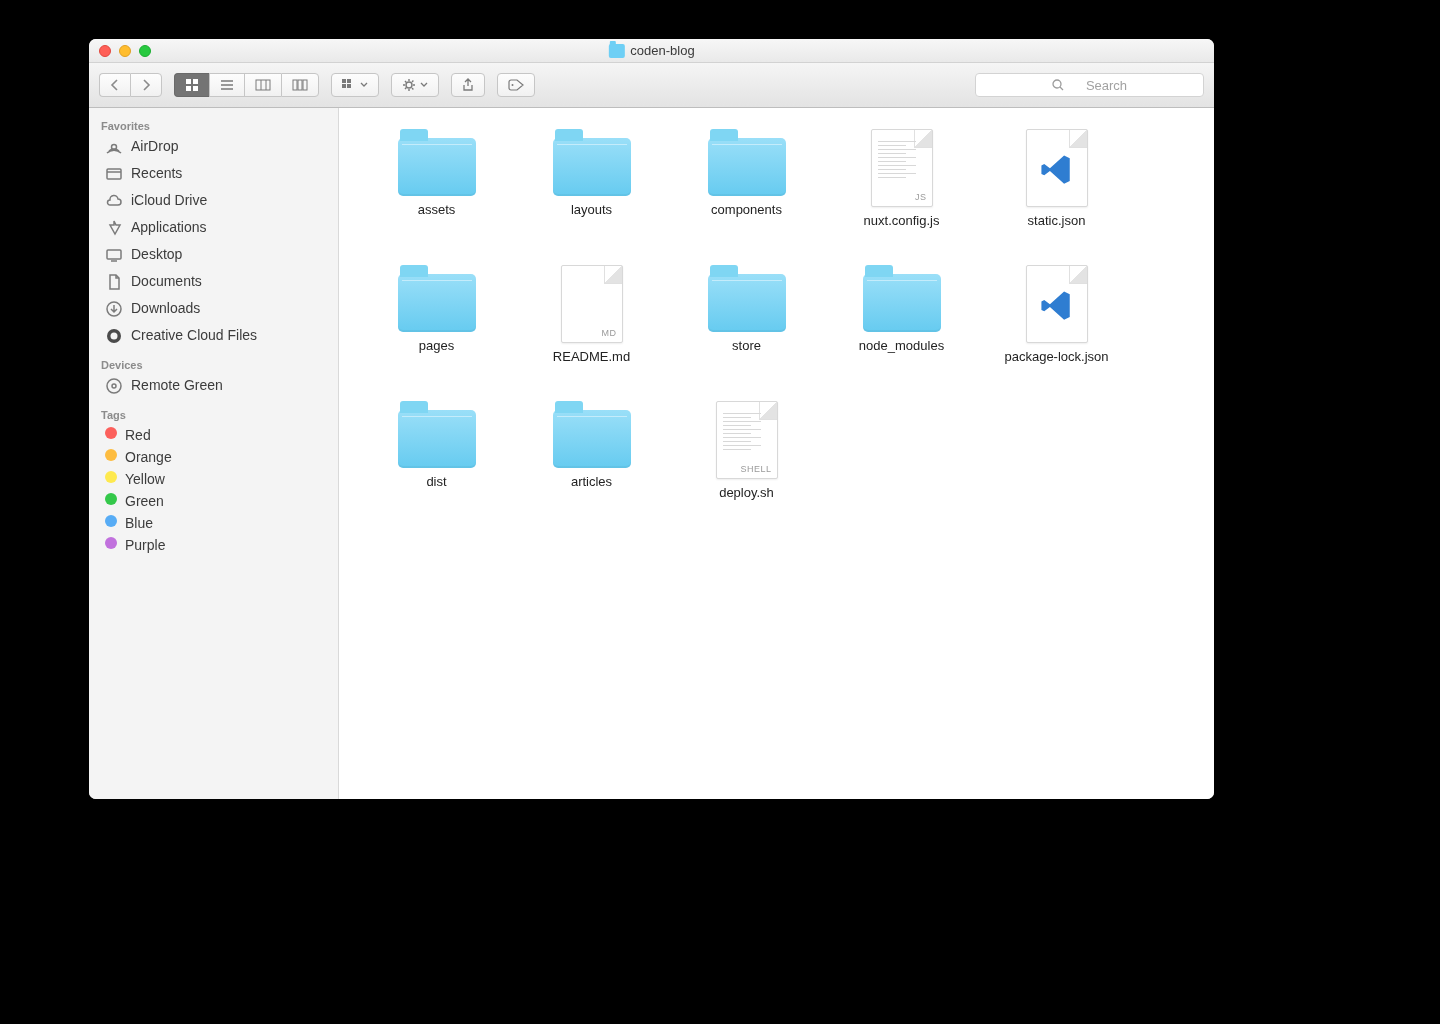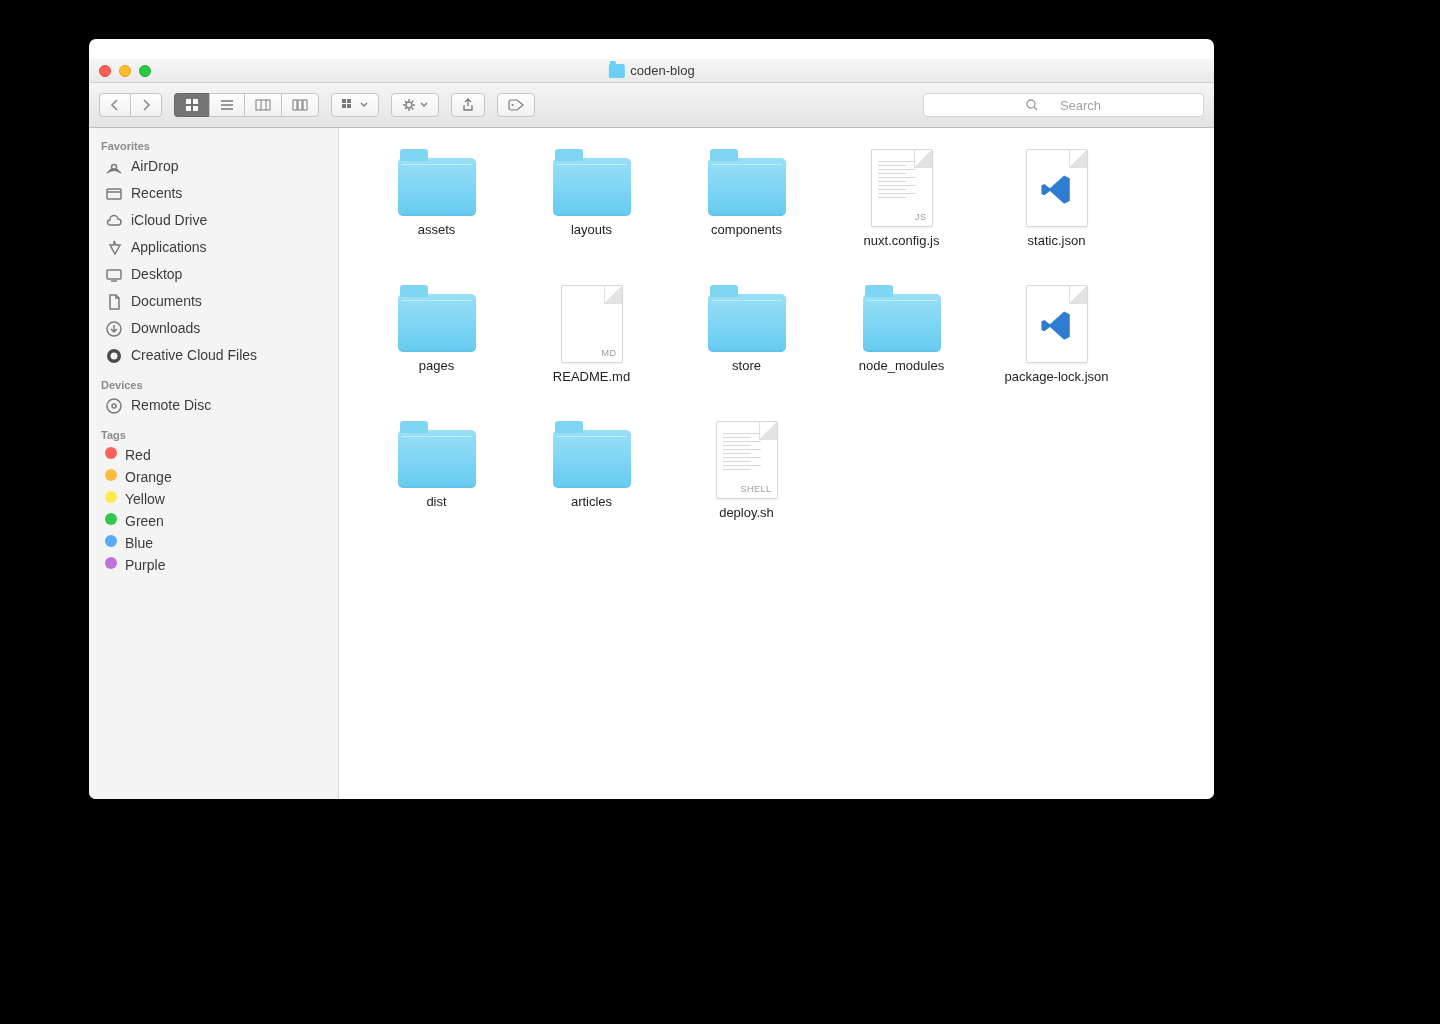--- a/index.html
+++ b/index.html
@@ -25,21 +25,20 @@
     display: flex;
     flex-direction: column;
   }
   .titlebar {
     height: 24px;
     background: linear-gradient(#f7f7f7,#e9e9e9);
     border-bottom: 1px solid #d2d2d2;
     display: flex;
     align-items: center;
     position: relative;
-    margin-top: 20px;
   }
   .traffic { position: absolute; left: 10px; top: 6px; display:flex; gap:8px; }
   .dot { width:12px; height:12px; border-radius:50%; }
   .dot.red{background:#ff5f57;border:.5px solid #e1483f;}
   .dot.yellow{background:#ffbd2e;border:.5px solid #e0a024;}
   .dot.green{background:#28c940;border:.5px solid #1cae32;}
   .title-center{
     position:absolute; left:50%; transform:translateX(-50%);
     display:flex; align-items:center; gap:6px; font-size:13px; color:#3a3a3a;
   }
@@ -67,21 +66,21 @@
   }
   .nav-group .tbtn:first-child{border-radius:4px 0 0 4px;border-right:none;}
   .nav-group .tbtn:last-child{border-radius:0 4px 4px 0;}
   .seg{display:flex;}
   .seg .tbtn{border-radius:0;border-right:none;}
   .seg .tbtn:first-child{border-radius:4px 0 0 4px;}
   .seg .tbtn:last-child{border-radius:0 4px 4px 0;border-right:1px solid #c6c6c6;}
   .seg .tbtn.active{background:#747474;color:#fff;border-color:#6a6a6a;}
   .spacer{flex:1;}
   .search{
-    width:281px;height:24px;
+    width:229px;height:24px;
     background:#fff;border:1px solid #d3d3d3;border-radius:4px;
     display:flex;align-items:center;justify-content:center;
     color:#a2a2a2;font-size:13px;gap:22px;
   }
   .body{display:flex;flex:1;min-height:0;}
   .sidebar{
     width:250px;
     background:#f4f4f4;
     border-right:1px solid #d9d9d9;
     padding:4px 0;
@@ -312,21 +311,21 @@
               <circle cx="9" cy="9" r="3.5" fill="#f4f4f4"></circle>
             </svg></span>
           <span>Creative Cloud Files</span>
         </div>
         <div class="group-title">Devices</div>
         <div class="srow">
           <span><svg width="18" height="18">
               <circle cx="9" cy="9" r="7" stroke="#7b7b7b" stroke-width="1.5" fill="none"></circle>
               <circle cx="9" cy="9" r="2" stroke="#7b7b7b" stroke-width="1.5" fill="none"></circle>
             </svg></span>
-          <span>Remote Disc</span>
+          <span>Remote Green</span>
         </div>
         <div class="group-title">Tags</div>
         <div class="srow">
           <span class="tagdot" style="background:#fc605c"></span>
           <span>Red</span>
         </div>
         <div class="srow">
           <span class="tagdot" style="background:#fdbc40"></span>
           <span>Orange</span>
         </div>

